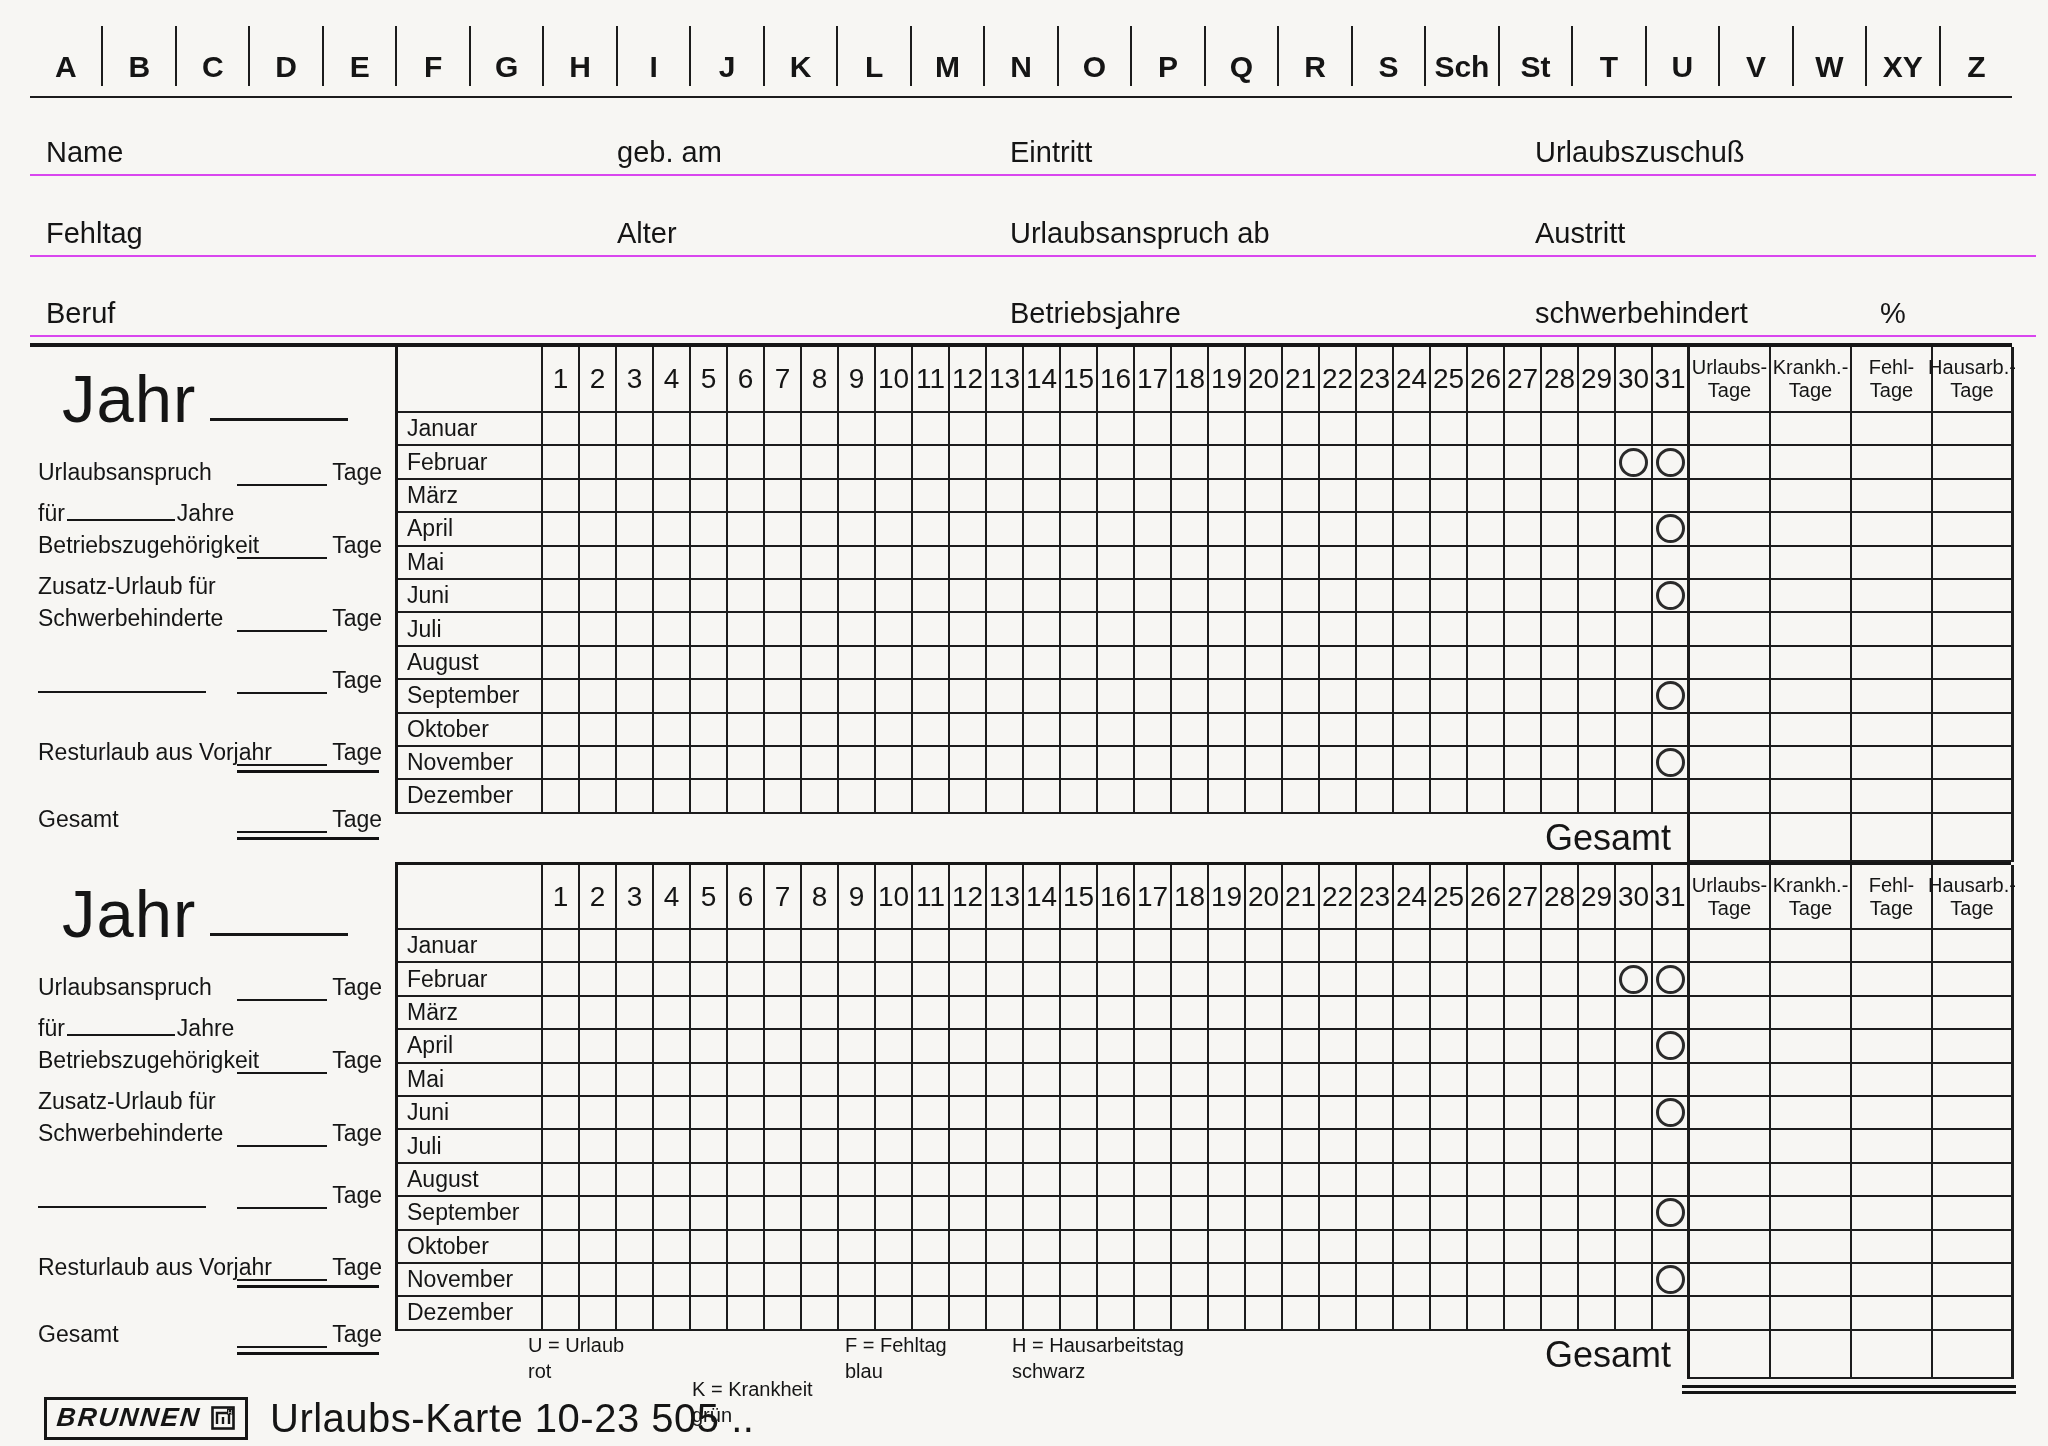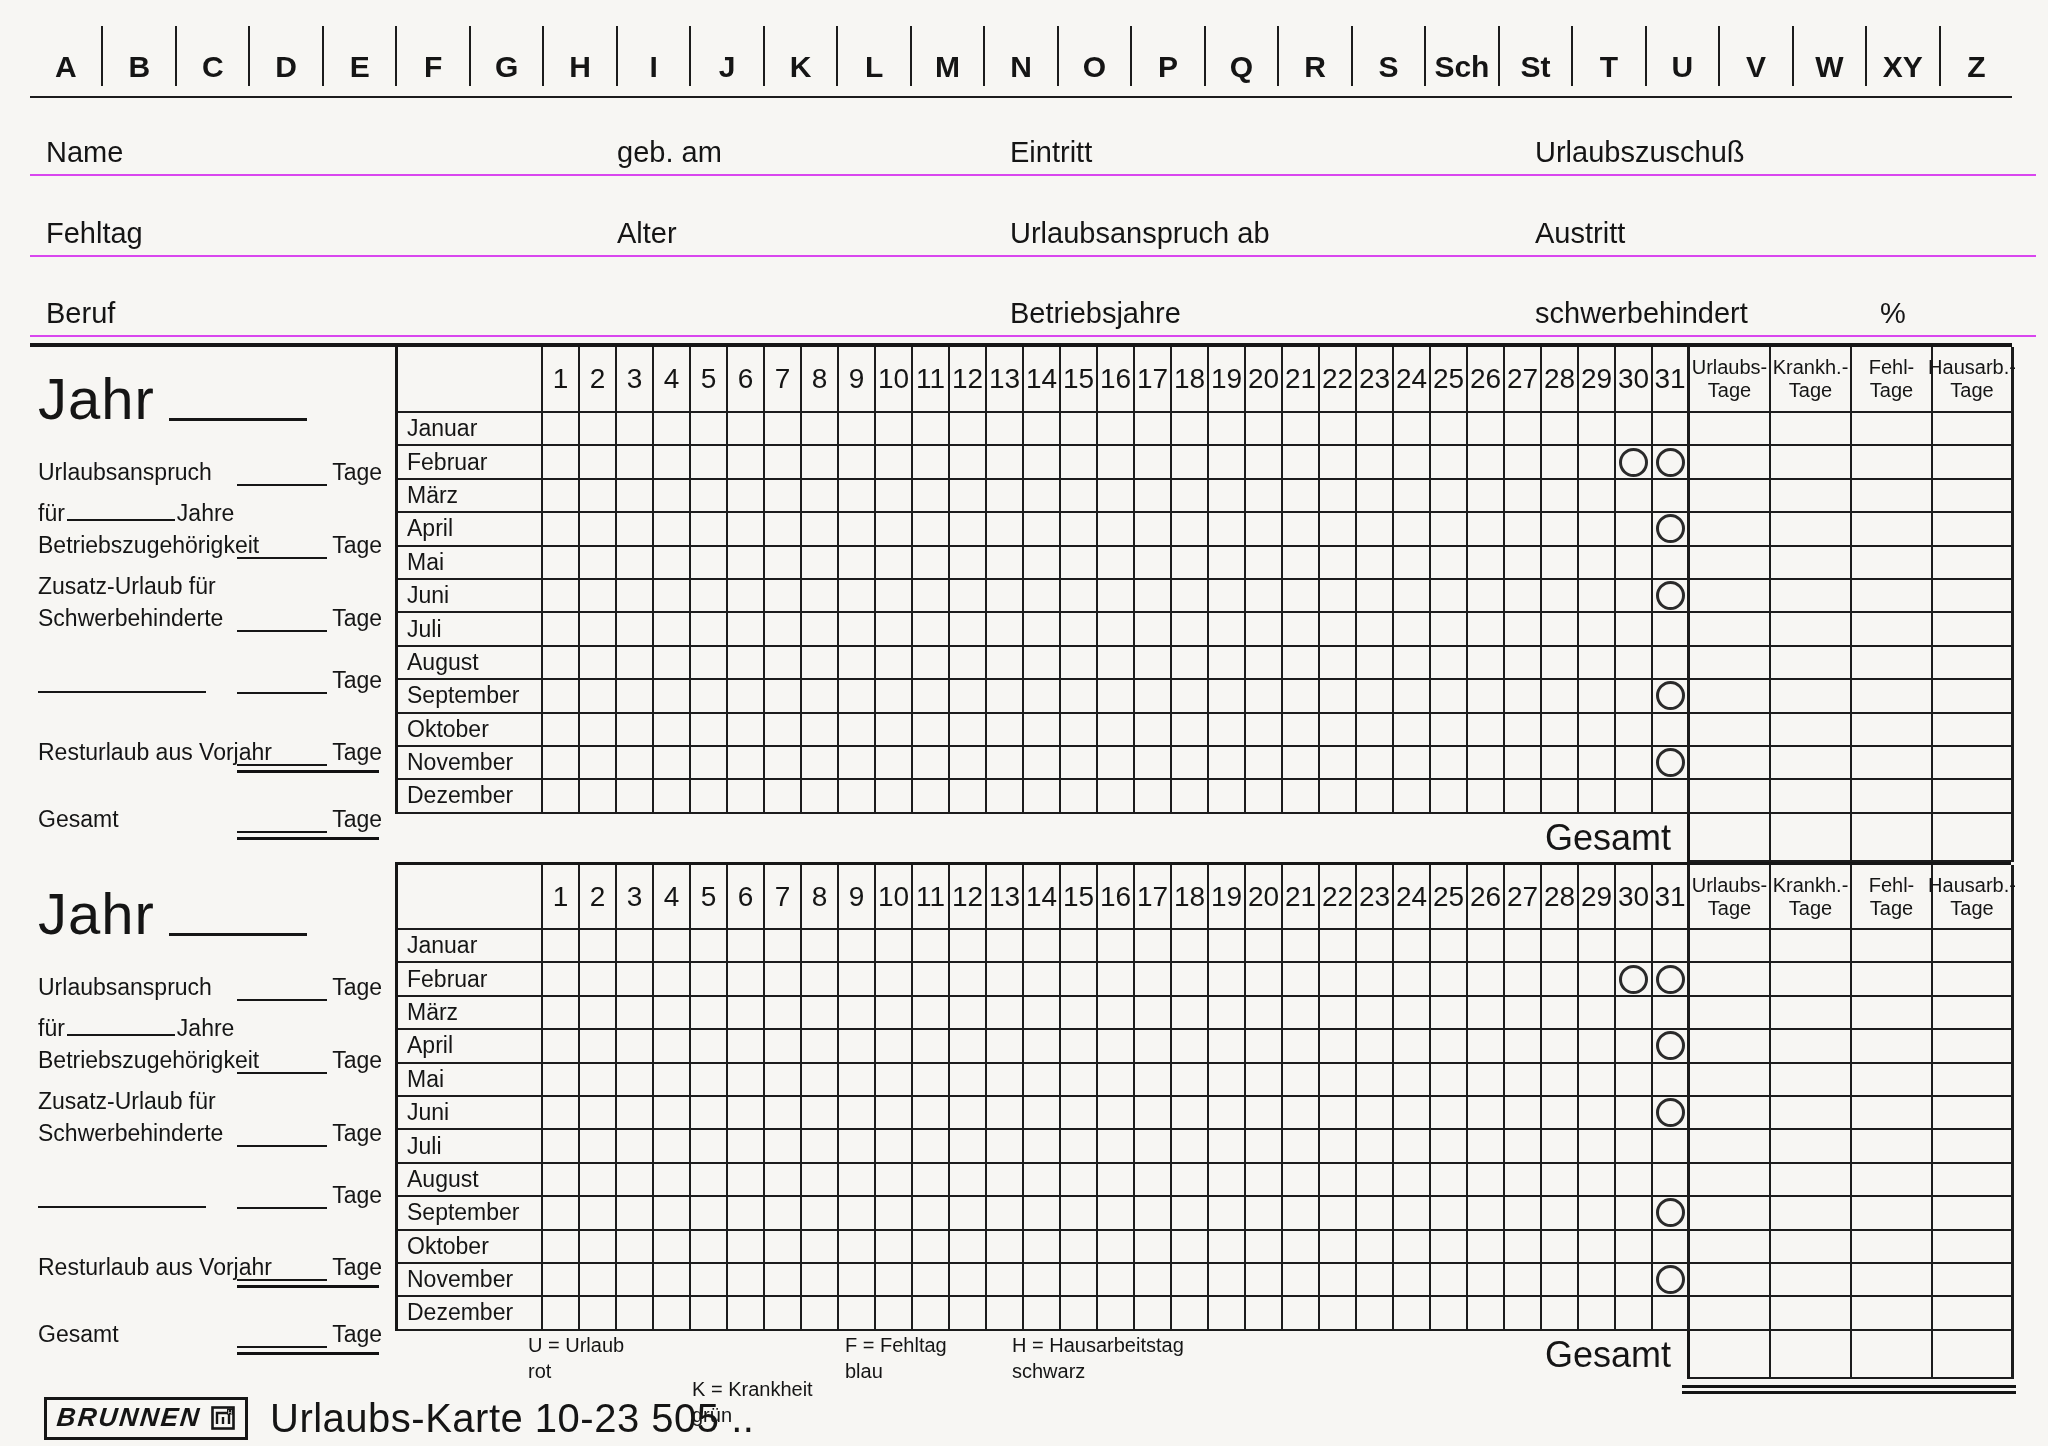--- a/index.html
+++ b/index.html
@@ -36,21 +36,21 @@
   .heavy-rule{position:absolute;left:30px;top:343px;width:1982px;height:4px;background:#161616;}
 
   
   .year-block{position:absolute;left:30px;width:1982px;height:515px;}
   .year-block.b1{top:347px;}
   .year-block.b2{top:862px;height:517px;}
 
   
   .ylp{position:absolute;left:0;top:0;width:360px;height:100%;}
   .jahr-row{position:absolute;left:8px;top:22px;display:flex;align-items:flex-end;}
-  .jahr-word{font-size:58px;line-height:60px;letter-spacing:1px;}
+  .jahr-word{font-size:67px;line-height:60px;letter-spacing:1px;margin-left:24px;}
   .jahr-line{width:138px;height:0;border-bottom:3px solid #161616;margin-left:14px;margin-bottom:8px;}
   .lp-row{position:absolute;left:8px;width:344px;font-size:23px;line-height:27px;}
   .lp-amount{position:absolute;left:199px;top:0;width:145px;display:flex;align-items:flex-end;}
   .amt-line{flex:1 1 auto;height:24px;border-bottom:2px solid #161616;position:relative;}
   .amt-line.double::after{content:"";position:absolute;left:0;right:-52px;bottom:-9px;height:3px;background:#121212;}
   .tage{margin-left:5px;font-size:23px;}
   .blank-line{position:absolute;left:0;top:2px;width:168px;border-bottom:2px solid #161616;height:22px;}
   .r-anspruch{top:112px;}
   .r-fuer{top:152px;}
   .fuer-line{display:inline-block;width:108px;border-bottom:2px solid #161616;height:20px;margin:0 2px;}

